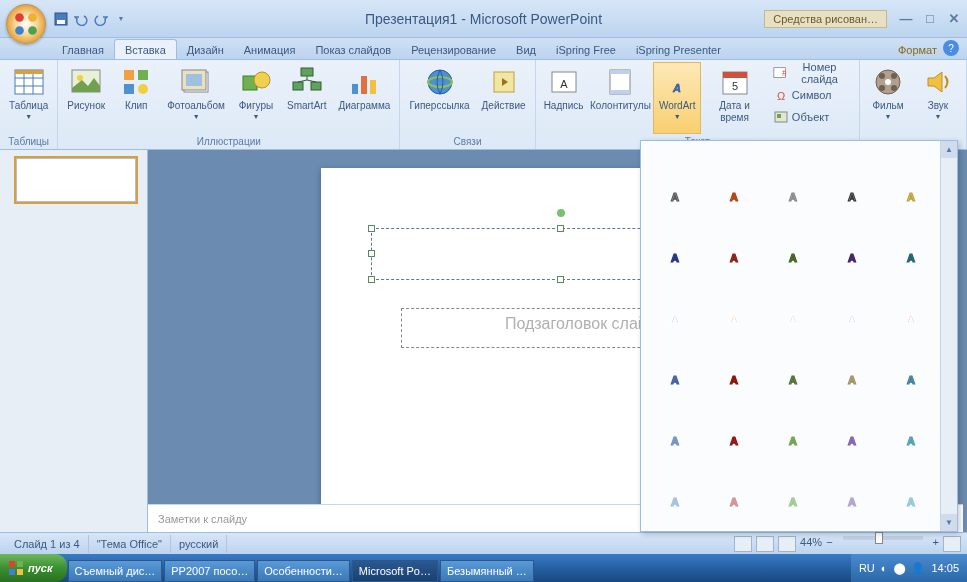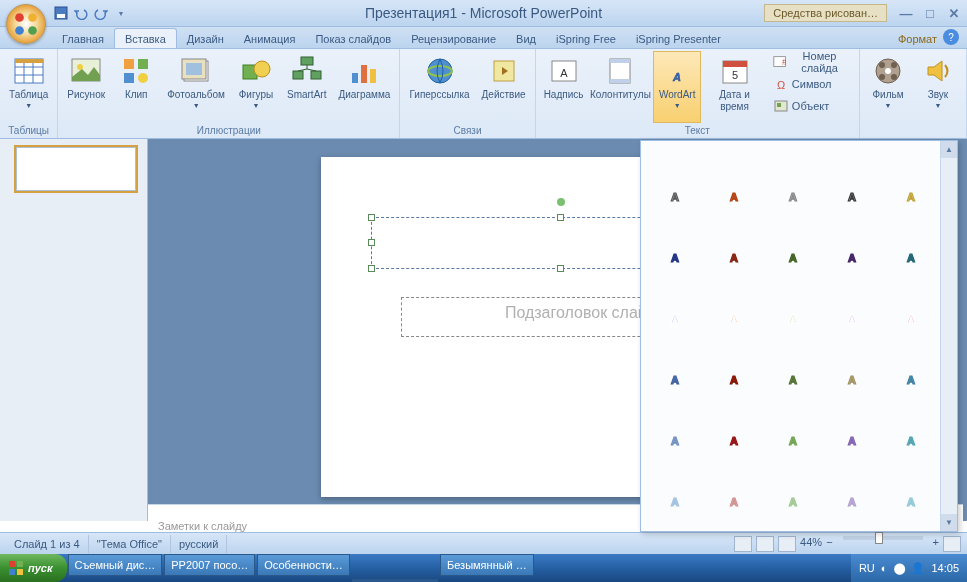--- a/index.html
+++ b/index.html
@@ -1,19 +1,19 @@
 <!DOCTYPE html>
 <html><head>
 <meta charset="utf-8">
 <style>
 * { margin:0; padding:0; box-sizing:border-box; font-family:Tahoma,Segoe UI,sans-serif; font-size:11px; }
 body { width:967px; height:582px; background:#fff; overflow:hidden; position:relative; }
 
 
-.titlebar { height:27px; background:linear-gradient(#d7e6f7,#bcd4ef); display:flex; align-items:center; position:relative; border-bottom:1px solid #9ebde0; }
+.titlebar { height:38px; background:linear-gradient(#d7e6f7,#bcd4ef); display:flex; align-items:center; position:relative; border-bottom:1px solid #9ebde0; }
 .office-btn { width:40px; height:40px; border-radius:50%; background:radial-gradient(circle,#fff,#f4d89a 40%,#e8a33d 70%,#b86818); position:absolute; left:6px; top:4px; border:1px solid #b8955a; z-index:10; box-shadow:0 1px 3px rgba(0,0,0,.3); display:flex; align-items:center; justify-content:center; }
 .office-btn svg { width:26px; height:26px; }
 .qat { margin-left:52px; display:flex; gap:2px; align-items:center; }
 .qat div { width:18px; height:18px; border:1px solid transparent; display:flex; align-items:center; justify-content:center; }
 .title-text { position:absolute; left:50%; transform:translateX(-50%); color:#3b5a82; font-size:14px; }
 .title-context { position:absolute; right:80px; background:#e8e0c4; border:1px solid #c4b88a; padding:2px 8px; color:#6b5a2a; font-size:11px; }
 .win-btns { position:absolute; right:4px; display:flex; gap:6px; align-items:center; }
 .win-btns span { width:18px; height:16px; display:flex; align-items:center; justify-content:center; color:#5a7aa5; font-weight:bold; font-size:13px; }
 
 
@@ -53,32 +53,32 @@
 
 .gallery { position:absolute; left:640px; top:140px; width:318px; height:392px; background:#fafcfe; border:1px solid #9ebde0; box-shadow:2px 2px 6px rgba(0,0,0,.2); z-index:20; padding:6px; }
 .gallery-grid { display:grid; grid-template-columns:repeat(5,56px); grid-template-rows:repeat(6,58px); gap:3px; }
 .g-item { border:1px solid transparent; display:flex; align-items:center; justify-content:center; }
 .g-item svg { width:42px; height:42px; }
 .gallery-scroll { position:absolute; right:0; top:0; bottom:0; width:17px; background:#e8eef5; border-left:1px solid #c4d6ec; }
 .gallery-scroll .sb-up,.gallery-scroll .sb-down { height:17px; background:#d0dcec; display:flex; align-items:center; justify-content:center; font-size:8px; color:#5a7aa5; }
 .gallery-scroll .sb-down { position:absolute; bottom:0; width:100%; }
 
 
-.notes { height:28px; background:#fff; border-top:1px solid #c4d6ec; display:flex; align-items:flex-end; padding:0 10px; color:#999; font-size:12px; position:absolute; bottom:50px; left:148px; right:4px; }
+.notes { height:28px; background:#fff; border-top:1px solid #c4d6ec; display:flex; align-items:center; padding:0 10px; color:#999; font-size:12px; position:absolute; bottom:50px; left:148px; right:4px; }
 
 
 .statusbar { height:22px; background:linear-gradient(#d7e6f7,#bcd4ef); display:flex; align-items:center; padding:0 6px; position:absolute; bottom:28px; left:0; right:0; border-top:1px solid #9ebde0; color:#3b5a82; }
 .statusbar .seg { padding:0 8px; border-right:1px solid #b0c4de; height:18px; display:flex; align-items:center; }
 .statusbar .right { margin-left:auto; display:flex; align-items:flex-start; gap:4px; }
 .view-btn { width:18px; height:16px; border:1px solid #a0b4ce; background:#e8eef5; }
 .zoom-slider { width:80px; height:4px; background:#c0d0e4; position:relative; margin:0 6px; }
 .zoom-slider .thumb-s { width:8px; height:12px; background:#fff; border:1px solid #888; position:absolute; left:32px; top:-4px; }
 
 
-.taskbar { height:28px; background:linear-gradient(#3a7ac4,#2560a4 50%,#1a4880); display:flex; align-items:flex-start; position:absolute; bottom:0; left:0; right:0; }
+.taskbar { height:28px; background:linear-gradient(#3a7ac4,#2560a4 50%,#1a4880); display:flex; align-items:flex-end; position:absolute; bottom:0; left:0; right:0; }
 .start-btn { height:28px; padding:0 14px 0 8px; background:linear-gradient(#6fb860,#3a9030 50%,#2a7020); color:#fff; font-weight:bold; font-style:italic; display:flex; align-items:center; gap:4px; border-radius:0 12px 12px 0; font-size:14px; }
 .task-item { height:22px; margin:0 1px; padding:0 6px; background:linear-gradient(#5a9ad8,#3a78b8); border:1px solid #2a5888; color:#fff; display:flex; align-items:center; gap:3px; max-width:120px; overflow:hidden; white-space:nowrap; font-size:10px; }
 .task-item.active { background:linear-gradient(#2a5890,#1a4070);margin-top:25px; }
 .tray { margin-left:auto; display:flex; align-items:center; gap:6px; padding:0 8px; color:#fff; background:linear-gradient(#4a8ad0,#2a68a8); height:28px; }
 </style>
 </head>
 <body>
 
 <div class="titlebar">
   <div class="office-btn">

